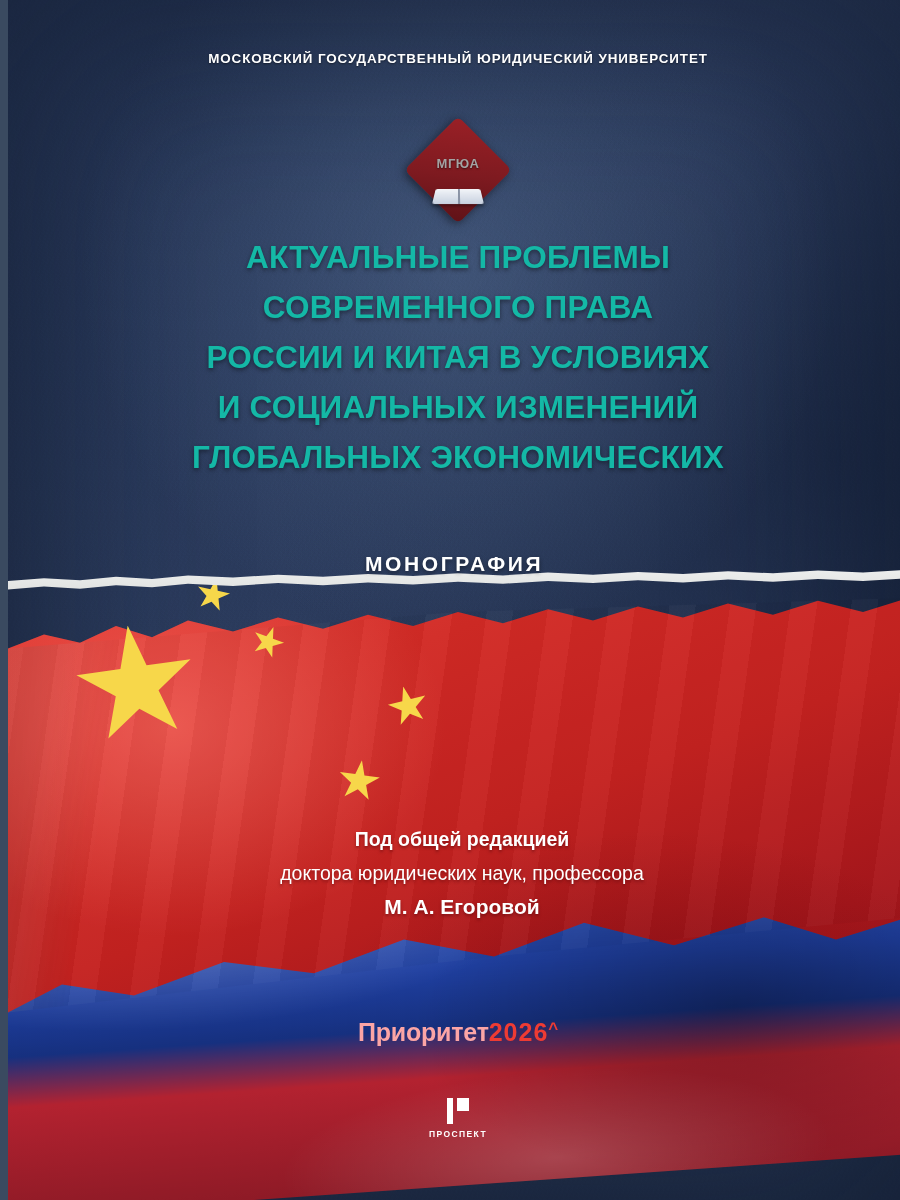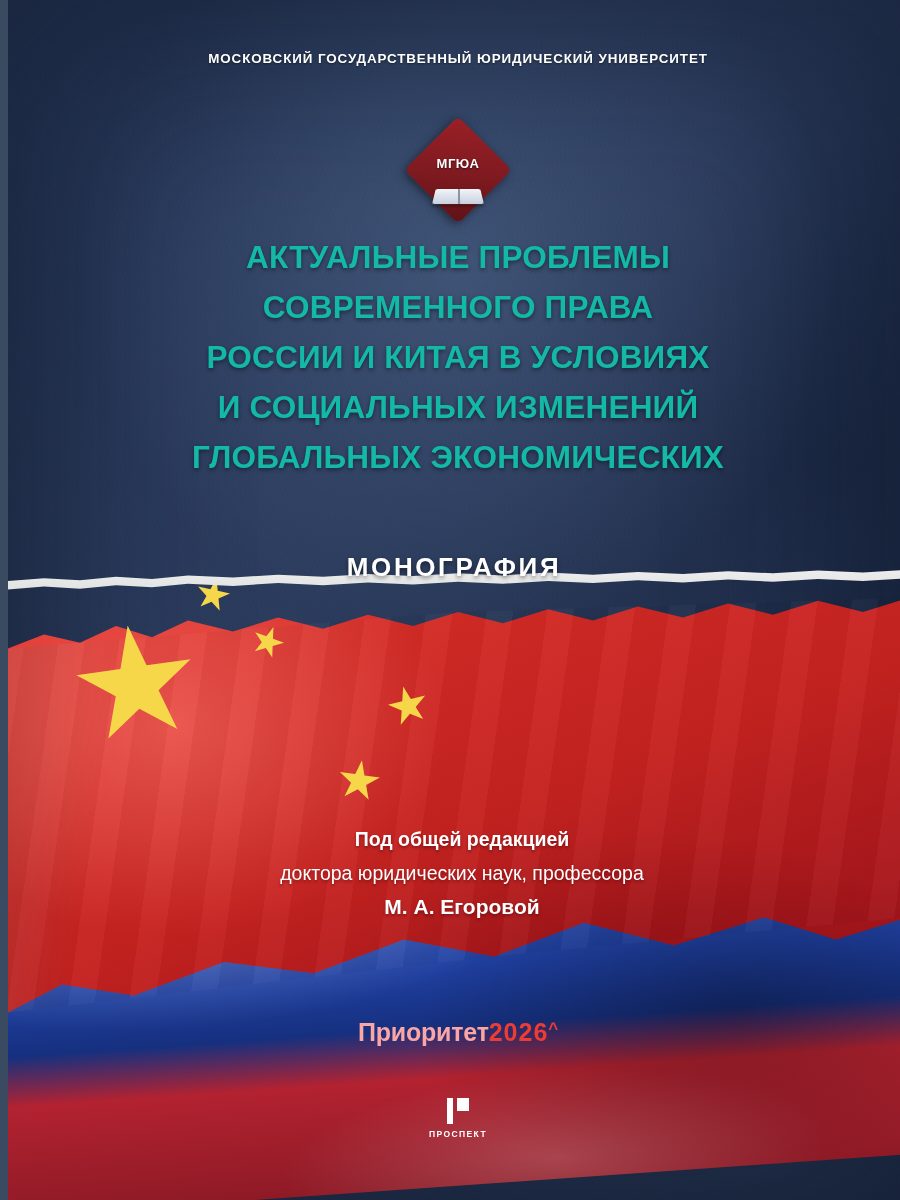--- a/index.html
+++ b/index.html
@@ -122,21 +122,21 @@
     width: 1.5px;
     height: 100%;
     background: #8a93a5;
   }
   .emblem .mark {
     position: absolute;
     left: 0;
     right: 0;
     top: 38px;
     text-align: center;
-    color: #ffffff;
+    color: #a3a3a3;
     font-size: 13px;
     font-weight: bold;
     letter-spacing: 0.6px;
     z-index: 3;
     text-shadow: 0 1px 2px rgba(0,0,0,0.55);
   }
 
   
   .title {
     position: absolute;
@@ -154,21 +154,21 @@
   }
   .title .line { display: block; white-space: nowrap; }
 
   .subtitle {
     position: absolute;
     top: 552px;
     left: 0;
     right: 8px;
     text-align: center;
     color: #ffffff;
-    font-size: 26px;
+    font-size: 21px;
     font-weight: bold;
     letter-spacing: 2.6px;
     text-transform: uppercase;
     text-shadow: 0 2px 4px rgba(0,0,0,0.45);
   }
 
   
   .ru-flag {
     position: absolute;
     left: -40px;

